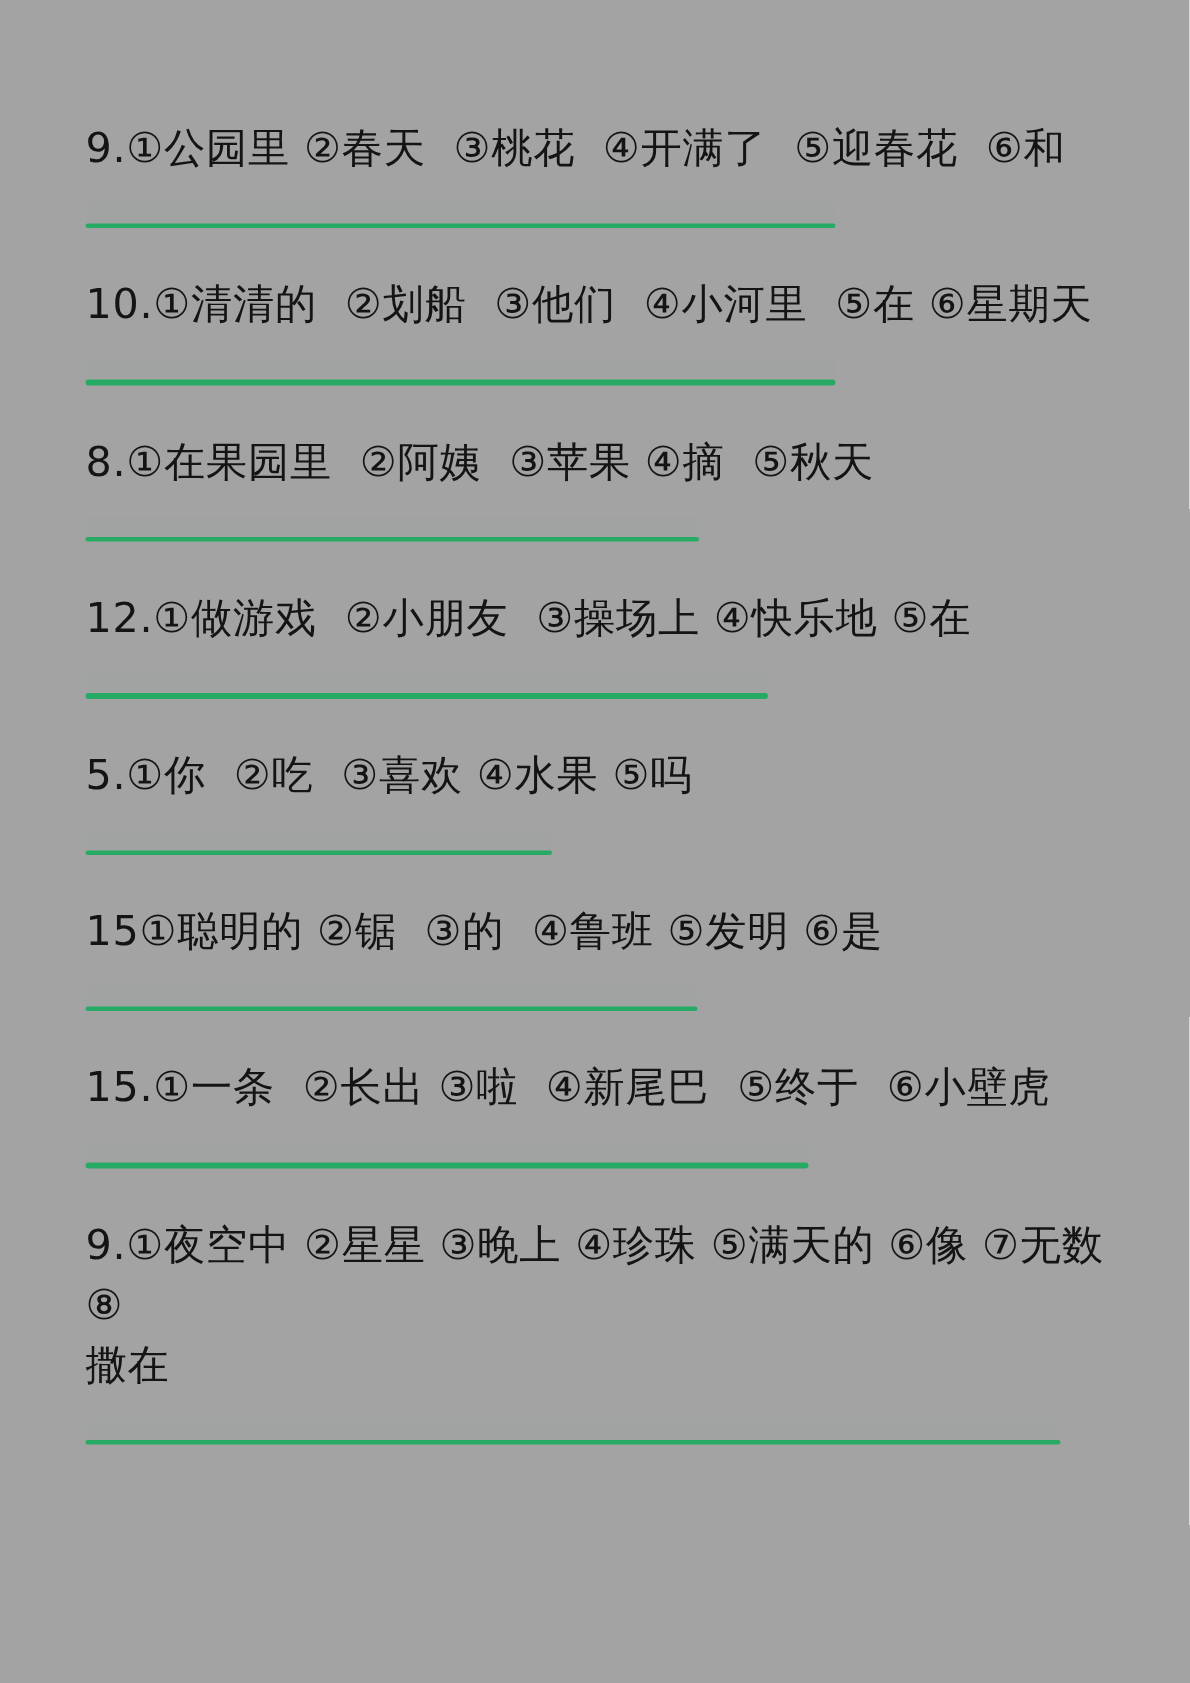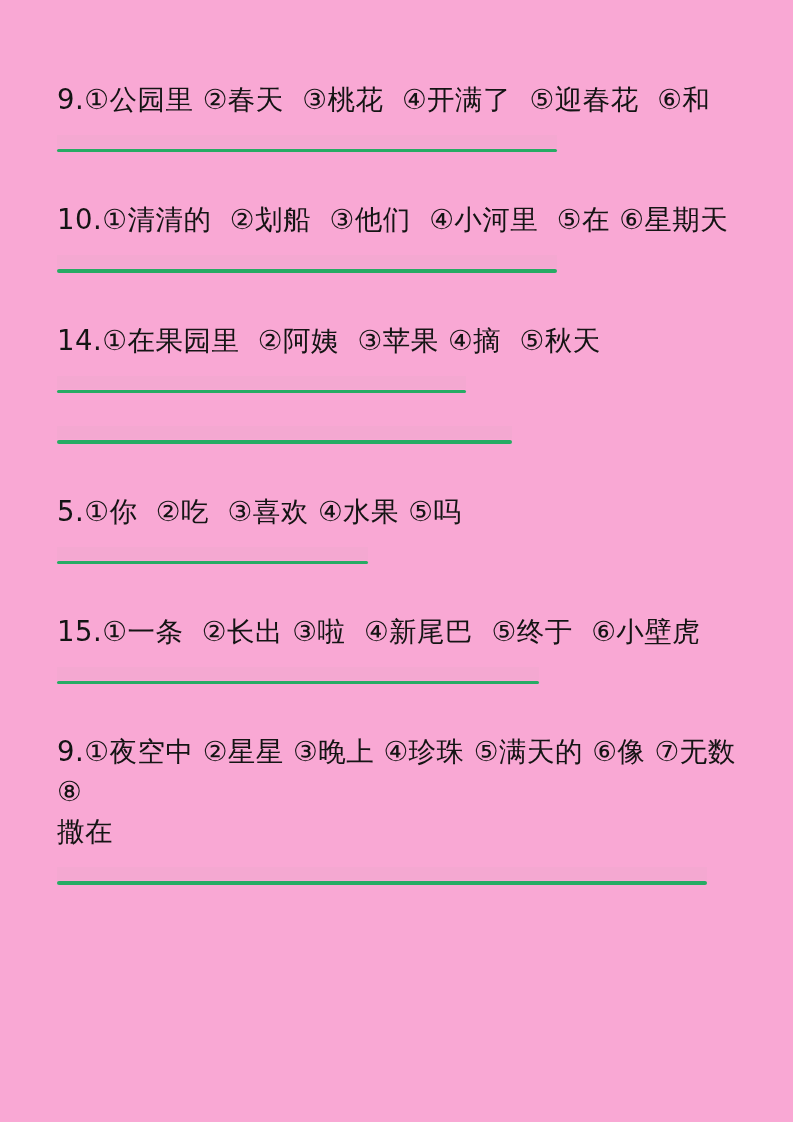--- a/index.html
+++ b/index.html
@@ -4,28 +4,28 @@
 <style>
   * { margin: 0; padding: 0; box-sizing: border-box; }
   html, body {
     width: 793px;
     background: #ffffff;
     font-family: "DejaVu Sans", "Liberation Sans", sans-serif;
   }
   .page {
     width: 793px;
     height: 1122px;
-    background: #f9a8d4;
+    background: #a3a3a3;
     overflow: hidden;
   }
   .content {
     padding: 79px 40px 0 57px;
   }
   .item + .item {
-    margin-top: 47px;
+    margin-top: 31px;
   }
   .question-text {
     font-size: 27.5px;
     line-height: 40px;
     color: #141414;
     letter-spacing: 0.5px;
     white-space: pre-wrap;
     font-weight: 500;
   }
   .answer-line {
@@ -65,34 +65,39 @@
       <p class="question-text">9.①公园里 ②春天  ③桃花  ④开满了  ⑤迎春花  ⑥和</p>
       <div class="answer-line line-w-9"></div>
     </div>
 
     <div class="item">
       <p class="question-text">10.①清清的  ②划船  ③他们  ④小河里  ⑤在 ⑥星期天</p>
       <div class="answer-line line-w-10"></div>
     </div>
 
     <div class="item">
-      <p class="question-text">14.①在果园里  ②阿姨  ③苹果 ④摘  ⑤秋天</p>
+      <p class="question-text">8.①在果园里  ②阿姨  ③苹果 ④摘  ⑤秋天</p>
       <div class="answer-line line-w-11"></div>
     </div>
 
     <div class="item">
+      <p class="question-text">12.①做游戏  ②小朋友  ③操场上 ④快乐地 ⑤在</p>
       <div class="answer-line line-w-12"></div>
     </div>
 
 
     <div class="item">
       <p class="question-text">5.①你  ②吃  ③喜欢 ④水果 ⑤吗</p>
       <div class="answer-line line-w-14"></div>
     </div>
 
+    <div class="item">
+      <p class="question-text">15①聪明的 ②锯  ③的  ④鲁班 ⑤发明 ⑥是</p>
+      <div class="answer-line line-w-15"></div>
+    </div>
 
     <div class="item">
       <p class="question-text">15.①一条  ②长出 ③啦  ④新尾巴  ⑤终于  ⑥小壁虎</p>
       <div class="answer-line line-w-16"></div>
     </div>
 
     <div class="item">
       <p class="question-text">9.①夜空中 ②星星 ③晚上 ④珍珠 ⑤满天的 ⑥像 ⑦无数 ⑧
 撒在</p>
       <div class="answer-line line-w-17"></div>

